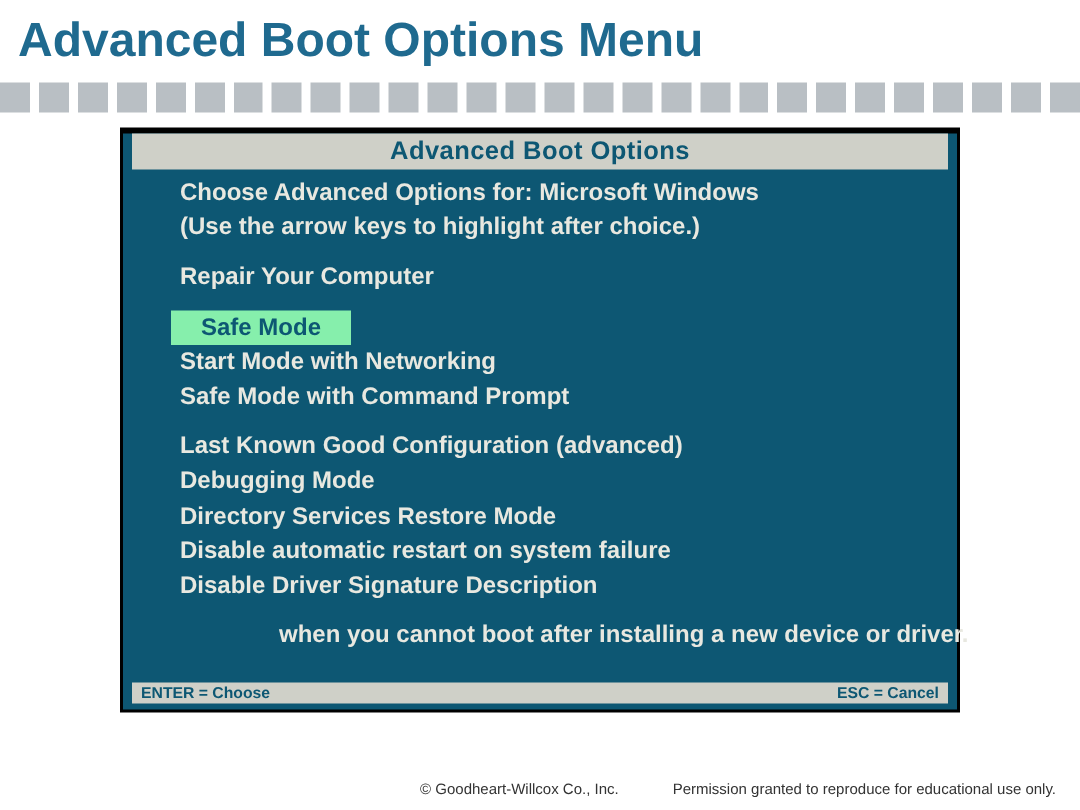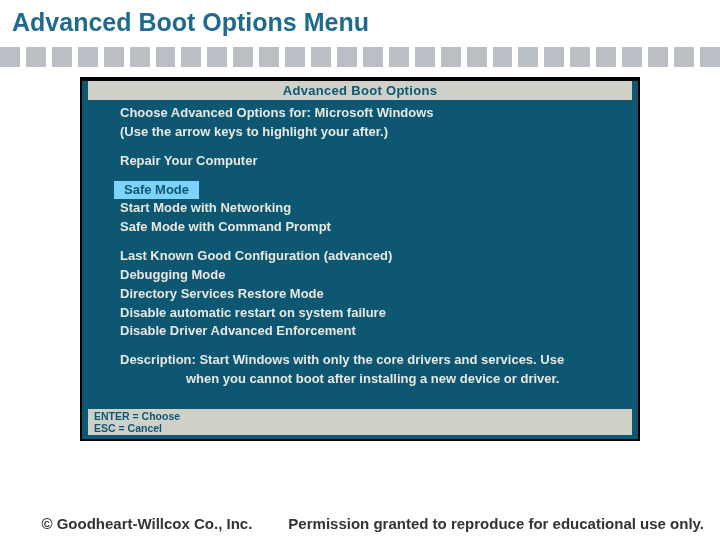--- a/index.html
+++ b/index.html
@@ -5,21 +5,21 @@
   * { margin: 0; padding: 0; box-sizing: border-box; }
   body {
     width: 720px;
     height: 540px;
     background: #fff;
     font-family: Arial, Helvetica, sans-serif;
     position: relative;
     overflow: hidden;
   }
   .slide-title {
-    font-size: 25px;
+    font-size: 32px;
     font-weight: bold;
     color: #1f6a8f;
     padding: 8px 12px 4px 12px;
   }
   .squares {
     display: flex;
     gap: 6px;
     padding-left: 0;
     margin-top: 6px;
     margin-bottom: 8px;
@@ -32,68 +32,66 @@
     padding: 2px;
   }
   .boot-inner {
     background: #0d5773;
     padding: 0 0 2px 0;
   }
   .boot-bar {
     background: #cfd0c8;
     color: #0d5773;
     font-weight: bold;
-    font-size: 13px;
+    font-size: 17px;
     text-align: center;
     padding: 2px 0;
     margin: 2px 6px 4px 6px;
     letter-spacing: 0.3px;
   }
   .boot-body {
     color: #e8e8e0;
-    font-size: 13px;
+    font-size: 16px;
     font-weight: bold;
     padding: 0 28px 6px 38px;
     line-height: 1.45;
   }
   .boot-body .line { white-space: pre; }
   .blk { margin-bottom: 10px; }
   .sel {
-    background: #7dd3fc;
+    background: #86efac;
     color: #0d5773;
     display: block;
-    padding: 0 10px;
+    padding: 0 20px;
     margin-left: -6px;
     width: fit-content;
   }
   .desc { padding-left: 0; padding-right: 0; }
   .desc .indent { padding-left: 66px; display: block; }
   .foot-bar {
     background: #cfd0c8;
     color: #0d5773;
     font-weight: bold;
     font-size: 10.5px;
     margin: 4px 6px 2px 6px;
     padding: 1px 6px;
     display: flex;
     justify-content: space-between;
-    flex-direction: column;
   }
   .page-footer {
     position: absolute;
     bottom: 8px;
     left: 0;
     right: 0;
-    font-size: 15px;
+    font-size: 10px;
     color: #333;
     display: flex;
     justify-content: flex-end;
     gap: 32px;
     padding-right: 16px;
-    font-weight: bold;
   }
   .page-footer .copy { margin-right: 4px; }
 </style>
 </head>
 <body>
 
 <div class="slide-title">Advanced Boot Options Menu</div>
 
 <div class="squares">
   <div class="sq"></div>
@@ -125,39 +123,38 @@
     <div class="sq"></div>
     <div class="sq"></div>
 </div>
 
 <div class="boot-screen">
   <div class="boot-inner">
     <div class="boot-bar">Advanced Boot Options</div>
     <div class="boot-body">
       <div class="blk">
         <div class="line">Choose Advanced Options for: Microsoft Windows</div>
-        <div class="line">(Use the arrow keys to highlight your after.)</div>
+        <div class="line">(Use the arrow keys to highlight after choice.)</div>
       </div>
       <div class="blk">
         <div class="line">Repair Your Computer</div>
       </div>
       <div class="blk">
         <span class="sel line">Safe Mode</span>
         <div class="line">Start Mode with Networking</div>
         <div class="line">Safe Mode with Command Prompt</div>
       </div>
       <div class="blk">
         <div class="line">Last Known Good Configuration (advanced)</div>
         <div class="line">Debugging Mode</div>
         <div class="line">Directory Services Restore Mode</div>
         <div class="line">Disable automatic restart on system failure</div>
-        <div class="line">Disable Driver Advanced Enforcement</div>
+        <div class="line">Disable Driver Signature Description</div>
       </div>
       <div class="blk desc">
-        <div class="line">Description: Start Windows with only the core drivers and services. Use</div>
         <span class="indent line">when you cannot boot after installing a new device or driver.</span>
       </div>
     </div>
     <div class="foot-bar">
       <span>ENTER = Choose</span>
       <span>ESC = Cancel</span>
     </div>
   </div>
 </div>
 

